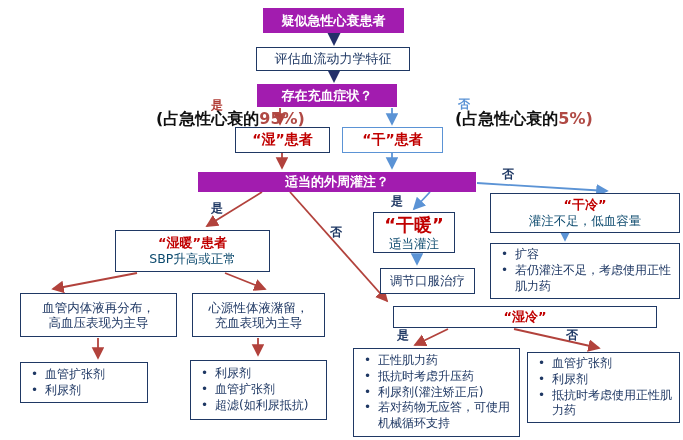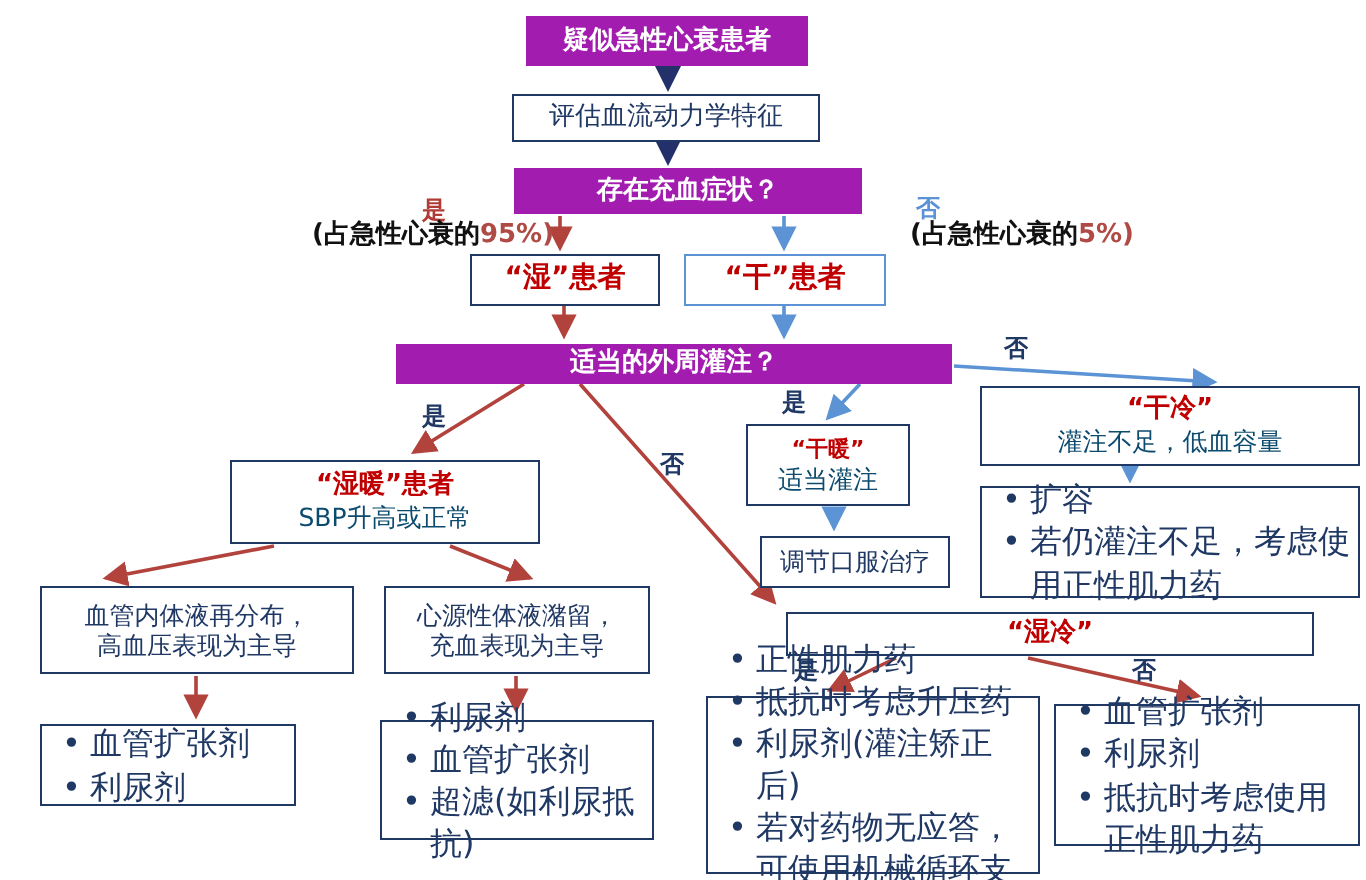--- a/index.html
+++ b/index.html
@@ -9,26 +9,26 @@
   .box{position:absolute;box-sizing:border-box;background:#fff;border:1.6px solid #1f3864;
        color:#1f3864;display:flex;flex-direction:column;align-items:center;justify-content:center;
        text-align:center;font-size:12.5px;line-height:1.22;}
   .fill{background:#a21caf;color:#ffffff;border:none;font-weight:bold;font-size:13px;}
   .blue-border{border-color:#5b93d5;}
   .red-t{color:#c00000;font-weight:bold;}
   .big-red{font-size:14px;}
   .sub{color:#0c4a6e;font-weight:normal;}
   .bullets{align-items:flex-start;justify-content:center;text-align:left;padding:2px 4px;}
   .blist{list-style:none;margin:0;padding:0;}
-  .blist li{position:relative;padding-left:20px;font-size:16px;color:#1f3864;line-height:1.32;}
+  .blist li{position:relative;padding-left:20px;font-size:12px;color:#1f3864;line-height:1.32;}
   .blist li::before{content:"\2022";position:absolute;left:6px;color:#1f3864;}
   .lbl{position:absolute;font-size:12px;font-weight:bold;color:#1f3864;line-height:1;}
   .lbl-red{color:#b03c35;}
   .lbl-blue{color:#5b93d5;}
-  .pct{position:absolute;font-size:13px;font-weight:bold;color:#111111;line-height:1;white-space:nowrap;}
+  .pct{position:absolute;font-size:16px;font-weight:bold;color:#111111;line-height:1;white-space:nowrap;}
   .pct-val{color:#b04a45;}
 </style>
 </head>
 <body>
 
 <div class="canvas">
 
   <svg class="arrows" viewBox="0 0 683 440">
     <defs>
       <marker id="mnavy" markerWidth="8" markerHeight="8" refX="6" refY="3.5" orient="auto">
@@ -61,21 +61,21 @@
     <line x1="430" y1="192" x2="414" y2="209" stroke="#5b93d5" stroke-width="1.8" marker-end="url(#mblue)"></line>
     <line x1="477" y1="183" x2="607" y2="191" stroke="#5b93d5" stroke-width="1.8" marker-end="url(#mblue)"></line>
     <line x1="417" y1="254" x2="417" y2="264" stroke="#5b93d5" stroke-width="1.8" marker-end="url(#mblue)"></line>
     <line x1="565" y1="234" x2="565" y2="240" stroke="#5b93d5" stroke-width="1.8" marker-end="url(#mblue)"></line>
   </svg>
 
   <div class="box fill" style="left:263px;top:8px;width:141px;height:25px;">疑似急性心衰患者</div>
 
   <div class="box" style="left:256px;top:47px;width:154px;height:24px;font-size:13px;">评估血流动力学特征</div>
 
-  <div class="box fill" style="left:257px;top:84px;width:174px;height:23px;">存在充血症状？</div>
+  <div class="box fill" style="left:257px;top:84px;width:140px;height:23px;">存在充血症状？</div>
 
   <div class="lbl lbl-red" style="left:211px;top:99px;">是</div>
   <div class="pct" style="left:156px;top:111px;">
     <span>(占急性心衰的</span><span class="pct-val">95%)</span>
   </div>
   <div class="lbl lbl-blue" style="left:458px;top:98px;">否</div>
   <div class="pct" style="left:455px;top:111px;">
     <span>(占急性心衰的</span><span class="pct-val">5%)</span>
   </div>
 
@@ -113,21 +113,21 @@
 
   <div class="box bullets" style="left:190px;top:360px;width:137px;height:60px;">
     <ul class="blist">
       <li>利尿剂</li>
       <li>血管扩张剂</li>
       <li>超滤(如利尿抵抗)</li>
     </ul>
   </div>
 
   <div class="box" style="left:373px;top:212px;width:82px;height:41px;">
-    <span class="red-t" style="font-size:11px;">“干暖”</span>
+    <span class="red-t" style="font-size:18px;">“干暖”</span>
     <span class="sub">适当灌注</span>
   </div>
 
   <div class="box" style="left:380px;top:268px;width:95px;height:26px;">调节口服治疗</div>
 
   <div class="box" style="left:490px;top:193px;width:190px;height:40px;">
     <span class="red-t" style="font-size:13px;">“干冷”</span>
     <span class="sub">灌注不足，低血容量</span>
   </div>
 

